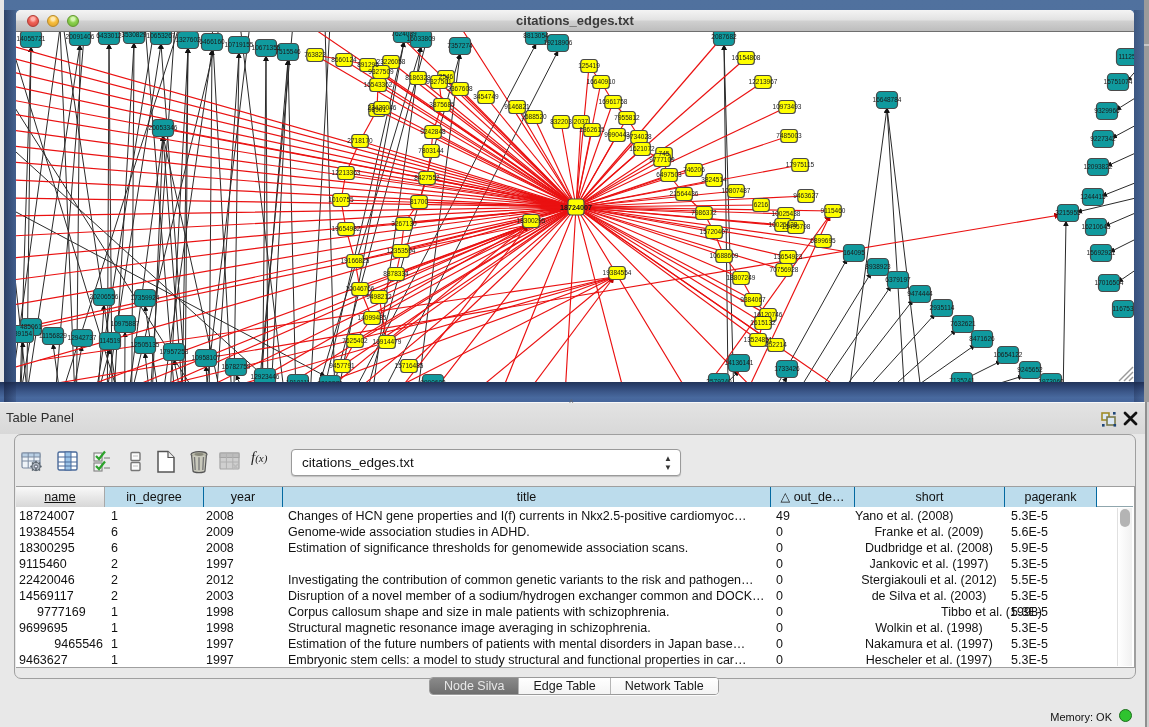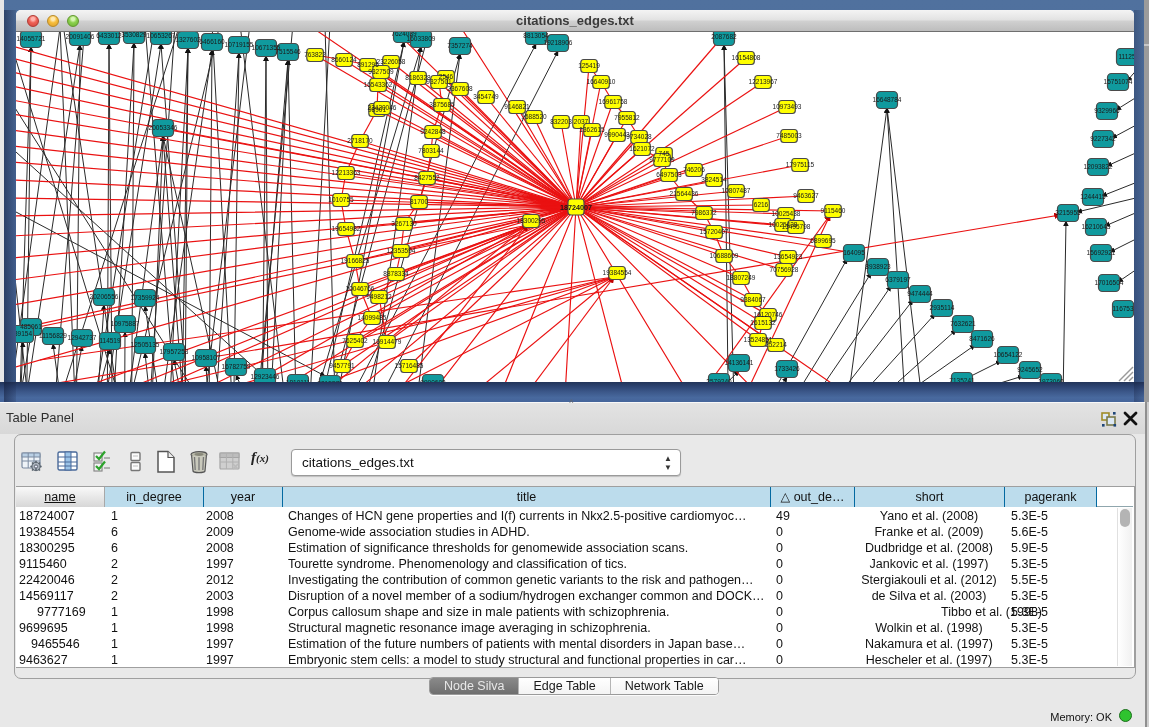--- a/index.html
+++ b/index.html
@@ -674,21 +674,21 @@
 <path d="M6.5 7 L7.2 20 M11 7.3 L11 20.3 M15.5 7 L14.8 20" stroke="#777" stroke-width="1.3" fill="none"></path>
 </svg>
           <svg class="ticon" style="left:204px" width="22" height="24" viewBox="0 0 22 24">
 <rect x="1" y="3" width="19" height="16" rx="1" fill="#cfcfcf" stroke="#a5a5a5" stroke-width="1.2"></rect>
 <rect x="1" y="3" width="19" height="4.5" fill="#bdbdbd" stroke="#a5a5a5"></rect>
 <line x1="7.4" y1="3" x2="7.4" y2="19" stroke="#b0b0b0"></line>
 <line x1="13.8" y1="3" x2="13.8" y2="19" stroke="#b0b0b0"></line>
 <line x1="1" y1="12" x2="20" y2="12" stroke="#b0b0b0"></line>
 <path d="M14 14 L19 19 M19 14 L14 19" stroke="#bbb" stroke-width="1.6"></path>
 </svg>
-          <div class="ticon" style="left:236px;top:4px;font-size:15px;font-style:italic;font-family:'Liberation Serif',serif;font-weight:bold;color:#222">f<span style="font-size:11px">(x)</span></div>
+          <div class="ticon" style="left:236px;top:4px;font-size:15px;font-style:italic;font-family:'Liberation Serif',serif;font-weight:normal;color:#222">f<span style="font-size:11px">(x)</span></div>
         <div id="combo">
             <div class="ct">citations_edges.txt</div>
             <div class="sp">▲<br>▼</div>
           </div>
       </div>
       <div id="tbl">
         <div class="hrow">
             <div class="hc gray" style="left:0px;width:89px">name</div>
             <div class="hc" style="left:89px;width:99px">in_degree</div>
             <div class="hc" style="left:188px;width:79px">year</div>
@@ -696,21 +696,21 @@
             <div class="hc" style="left:755px;width:84px">△ out_de…</div>
             <div class="hc" style="left:839px;width:150px">short</div>
             <div class="hc" style="left:989px;width:92px">pagerank</div>
           </div>
           <div class="drow" style="top:21px">
             <div class="dc" style="left:3px;width:84px;text-align:left">18724007</div>
             <div class="dc" style="left:95px;width:91px;text-align:left">1</div>
             <div class="dc" style="left:190px;width:75px;text-align:left">2008</div>
             <div class="dc" style="left:272px;width:481px;text-align:left">Changes of HCN gene properties and I(f) currents in Nkx2.5‑positive cardiomyoc…</div>
             <div class="dc" style="left:760px;width:77px;text-align:left">49</div>
-            <div class="dc" style="left:839px;width:148px;text-align:center">Yano et al. (2008)</div>
+            <div class="dc" style="left:839px;width:148px;text-align:left">Yano et al. (2008)</div>
             <div class="dc" style="left:995px;width:84px;text-align:left">5.3E-5</div>
           </div>
           <div class="drow" style="top:37px">
             <div class="dc" style="left:3px;width:84px;text-align:left">19384554</div>
             <div class="dc" style="left:95px;width:91px;text-align:left">6</div>
             <div class="dc" style="left:190px;width:75px;text-align:left">2009</div>
             <div class="dc" style="left:272px;width:481px;text-align:left">Genome‑wide association studies in ADHD.</div>
             <div class="dc" style="left:760px;width:77px;text-align:left">0</div>
             <div class="dc" style="left:839px;width:148px;text-align:center">Franke et al. (2009)</div>
             <div class="dc" style="left:995px;width:84px;text-align:left">5.6E-5</div>
@@ -721,21 +721,20 @@
             <div class="dc" style="left:190px;width:75px;text-align:left">2008</div>
             <div class="dc" style="left:272px;width:481px;text-align:left">Estimation of significance thresholds for genomewide association scans.</div>
             <div class="dc" style="left:760px;width:77px;text-align:left">0</div>
             <div class="dc" style="left:839px;width:148px;text-align:center">Dudbridge et al. (2008)</div>
             <div class="dc" style="left:995px;width:84px;text-align:left">5.9E-5</div>
           </div>
           <div class="drow" style="top:69px">
             <div class="dc" style="left:3px;width:84px;text-align:left">9115460</div>
             <div class="dc" style="left:95px;width:91px;text-align:left">2</div>
             <div class="dc" style="left:190px;width:75px;text-align:left">1997</div>
-            <div class="dc" style="left:272px;width:481px;text-align:left">Tourette syndrome. Phenomenology and classification of tics.</div>
             <div class="dc" style="left:760px;width:77px;text-align:left">0</div>
             <div class="dc" style="left:839px;width:148px;text-align:center">Jankovic et al. (1997)</div>
             <div class="dc" style="left:995px;width:84px;text-align:left">5.3E-5</div>
           </div>
           <div class="drow" style="top:85px">
             <div class="dc" style="left:3px;width:84px;text-align:left">22420046</div>
             <div class="dc" style="left:95px;width:91px;text-align:left">2</div>
             <div class="dc" style="left:190px;width:75px;text-align:left">2012</div>
             <div class="dc" style="left:272px;width:481px;text-align:left">Investigating the contribution of common genetic variants to the risk and pathogen…</div>
             <div class="dc" style="left:760px;width:77px;text-align:left">0</div>
@@ -763,21 +762,21 @@
           <div class="drow" style="top:133px">
             <div class="dc" style="left:3px;width:84px;text-align:left">9699695</div>
             <div class="dc" style="left:95px;width:91px;text-align:left">1</div>
             <div class="dc" style="left:190px;width:75px;text-align:left">1998</div>
             <div class="dc" style="left:272px;width:481px;text-align:left">Structural magnetic resonance image averaging in schizophrenia.</div>
             <div class="dc" style="left:760px;width:77px;text-align:left">0</div>
             <div class="dc" style="left:839px;width:148px;text-align:center">Wolkin et al. (1998)</div>
             <div class="dc" style="left:995px;width:84px;text-align:left">5.3E-5</div>
           </div>
           <div class="drow" style="top:149px">
-            <div class="dc" style="left:15px;width:84px;text-align:left">9465546</div>
+            <div class="dc" style="left:3px;width:84px;text-align:right">9465546</div>
             <div class="dc" style="left:95px;width:91px;text-align:left">1</div>
             <div class="dc" style="left:190px;width:75px;text-align:left">1997</div>
             <div class="dc" style="left:272px;width:481px;text-align:left">Estimation of the future numbers of patients with mental disorders in Japan base…</div>
             <div class="dc" style="left:760px;width:77px;text-align:left">0</div>
             <div class="dc" style="left:839px;width:148px;text-align:center">Nakamura et al. (1997)</div>
             <div class="dc" style="left:995px;width:84px;text-align:left">5.3E-5</div>
           </div>
           <div class="drow" style="top:165px">
             <div class="dc" style="left:3px;width:84px;text-align:left">9463627</div>
             <div class="dc" style="left:95px;width:91px;text-align:left">1</div>

